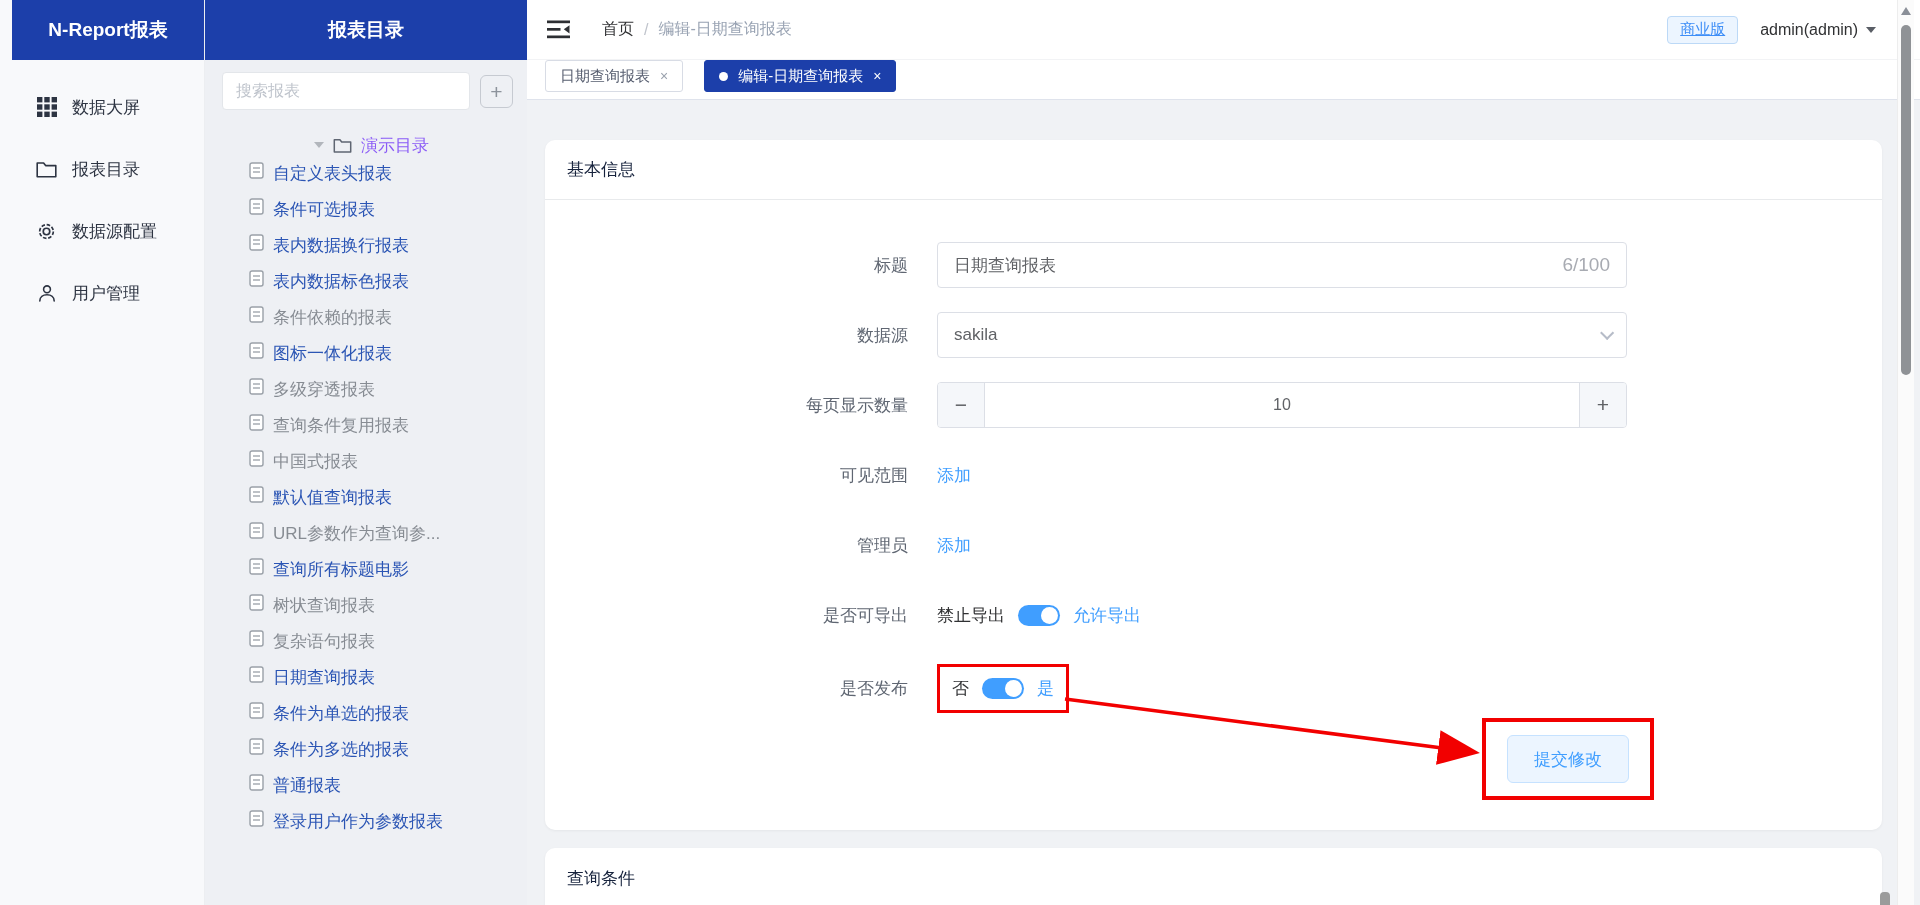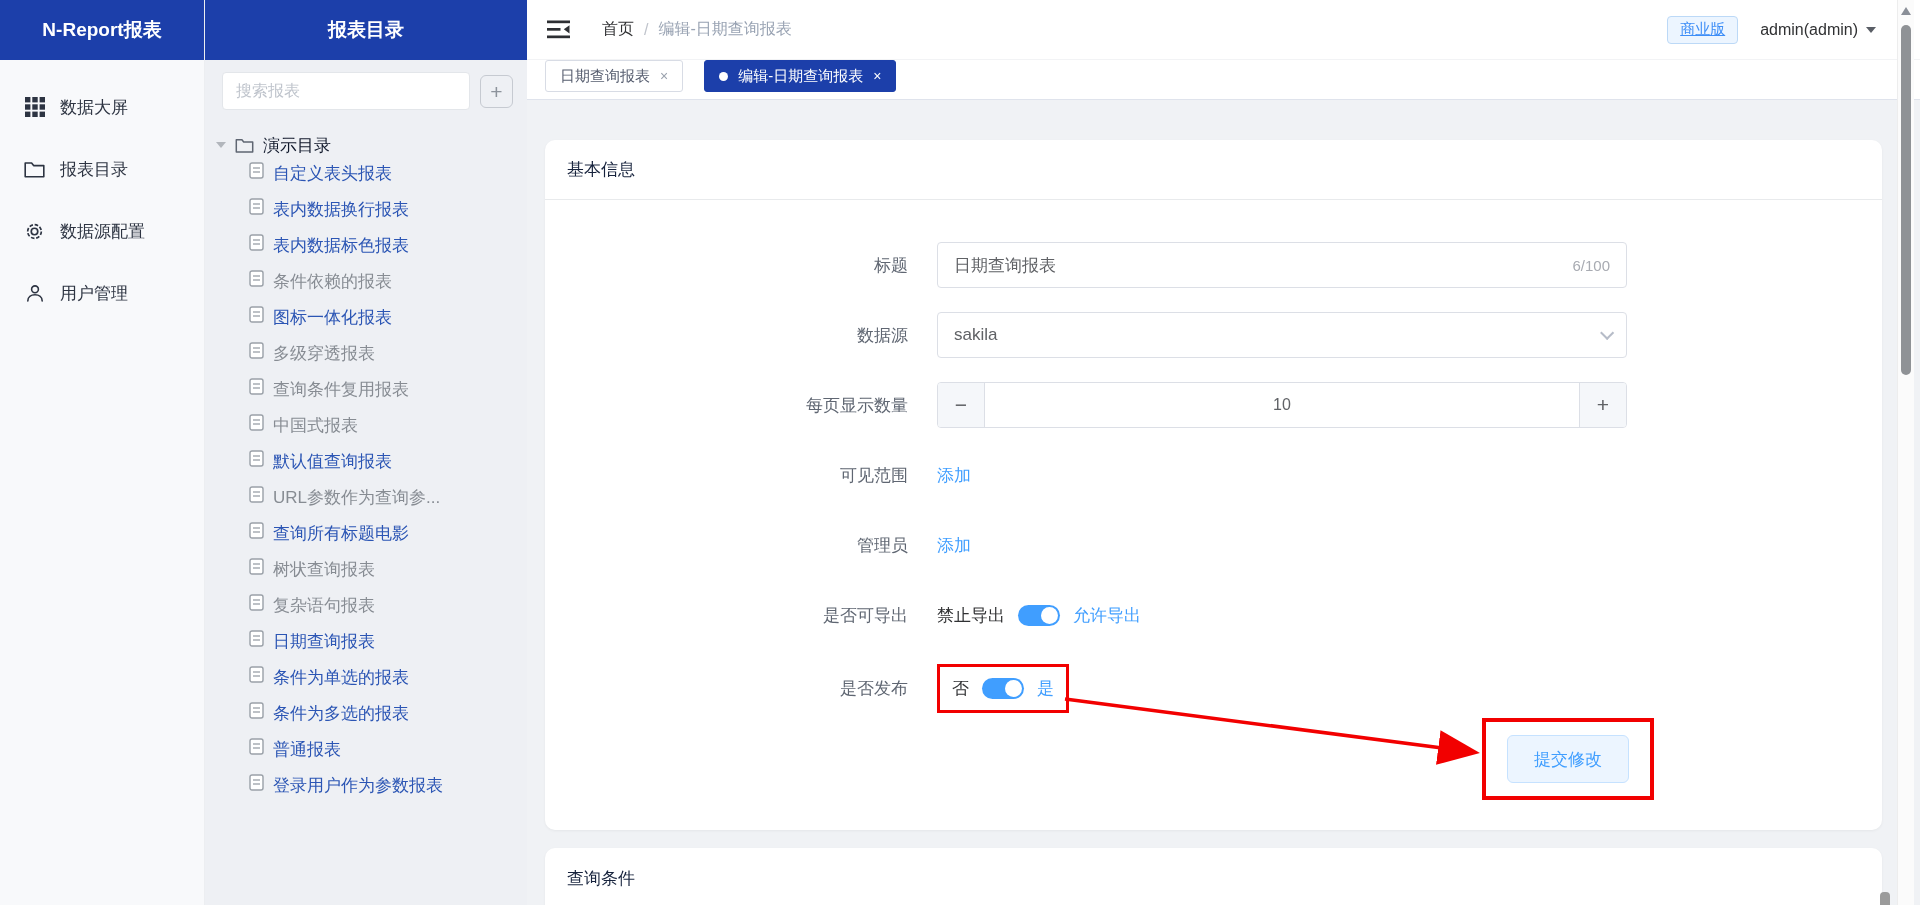--- a/index.html
+++ b/index.html
@@ -1,34 +1,34 @@
 <!DOCTYPE html>
 <html><head>
 <meta charset="utf-8">
 <style>
   * { margin:0; padding:0; box-sizing:border-box; }
   html,body { width:1920px; height:905px; overflow:hidden; }
   body { font-family:"Liberation Sans","DejaVu Sans",sans-serif; background:#f0f2f5; position:relative; color:#303133; }
 
   
-  .app-sidebar { position:absolute; left:0; top:0; width:205px; height:905px; background:#f8f9fb; border-right:1px solid #eceef1; }
+  .app-sidebar { position:absolute; left:0; top:0; width:205px; height:905px; background:#f8f9fb; border-right:1px solid #eceef1;padding-left:12px; }
   .app-sidebar .brand { height:60px; background:#1c3faa; color:#fff; display:flex; align-items:center; justify-content:center; font-size:19px; font-weight:bold; }
   .menu { padding-top:16px; }
   .menu-item { height:62px; display:flex; align-items:center; padding-left:24px; gap:15px; font-size:17px; color:#2d3442; cursor:pointer; }
   .menu-item .mi { width:21px; height:21px; display:flex; align-items:center; justify-content:center; }
 
   
   .tree-panel { position:absolute; left:205px; top:0; width:322px; height:905px; background:#eef0f4; }
   .tree-panel .panel-title { height:60px; background:#1c3faa; color:#fff; display:flex; align-items:center; justify-content:center; font-size:19px; font-weight:bold; }
   .search-row { display:flex; align-items:center; gap:10px; padding:12px 14px 0 17px; }
   .search-input { flex:1; height:38px; border:1px solid #e3e6ea; border-radius:4px; background:#fff; font-size:16px; padding:0 13px; color:#606266; outline:none; }
   .search-input::placeholder { color:#bfc4cc; }
   .add-btn { width:33px; height:33px; border:1px solid #c6cad1; border-radius:6px; background:transparent; color:#8d939c; font-size:21px; line-height:1; display:flex; align-items:center; justify-content:center; cursor:pointer; }
   .tree { margin-top:18px; font-size:17px; }
-  .tree-folder { display:flex; align-items:center; gap:9px; padding-left:11px; height:34px; color:#0f172a; cursor:pointer; }
+  .tree-folder { display:flex; align-items:center; gap:9px; padding-left:11px; height:34px; color:#8b5cf6; cursor:pointer;justify-content:center; }
   .caret-down { width:0; height:0; border-left:5px solid transparent; border-right:5px solid transparent; border-top:6px solid #b2b6bc; }
   .tree-list { list-style:none; }
   .tree-item { display:flex; align-items:flex-start; gap:9px; padding-left:44px; height:36px; cursor:pointer; }
   .tree-item.link .tree-item-label { color:#2b55b4; }
   .tree-item.muted .tree-item-label { color:#878c93; }
   .doc-icon, .folder-ic { display:flex; align-items:center; }
 
   
   .main { position:absolute; left:527px; top:0; right:0; bottom:0; }
   .topbar { height:60px; background:#fff; display:flex; align-items:center; padding:0 44px 0 20px; border-bottom:1px solid #f2f3f5; }
@@ -54,21 +54,21 @@
   .card-1 { top:40px; height:690px; }
   .card-2 { top:748px; height:160px; }
   .card-header { height:60px; display:flex; align-items:center; padding-left:22px; font-size:17px; font-weight:500; color:#17233d; border-bottom:1px solid #e8eaec; }
   .card-2 .card-header { border-bottom:none; }
 
   .form { padding-top:42px; position:relative; }
   .frow { display:flex; align-items:center; min-height:46px; margin-bottom:24px; }
   .flabel { width:363px; text-align:right; margin-right:29px; font-size:17px; color:#5f6672; flex:none; }
   .fctrl { width:690px; display:flex; align-items:center; }
   .text-input { width:100%; height:46px; border:1px solid #dcdfe6; border-radius:4px; background:#fff; display:flex; align-items:center; justify-content:space-between; padding:0 16px; font-size:17px; color:#606266; }
-  .counter { font-size:15px; color:#a8abb2; }
+  .counter { font-size:19px; color:#a8abb2; }
   .chev { width:10px; height:10px; border-right:2px solid #b6bcc8; border-bottom:2px solid #b6bcc8; transform:rotate(45deg) translateY(-3px); }
   .stepper { width:100%; height:46px; border:1px solid #dcdfe6; border-radius:4px; display:flex; overflow:hidden; background:#fff; }
   .step-btn { width:47px; flex:none; background:#f5f7fa; color:#606266; font-size:21px; display:flex; align-items:center; justify-content:center; cursor:pointer; }
   .step-btn.minus { border-right:1px solid #dcdfe6; }
   .step-btn.plus { border-left:1px solid #dcdfe6; }
   .step-val { flex:1; display:flex; align-items:center; justify-content:center; font-size:16px; color:#606266; }
   .link { color:#409eff; font-size:17px; cursor:pointer; }
   .toggle-row { display:flex; align-items:center; gap:13px; }
   .switch { width:42px; height:21px; border-radius:11px; background:#409eff; position:relative; cursor:pointer; flex:none; }
   .switch::after { content:""; position:absolute; right:2px; top:2px; width:17px; height:17px; border-radius:50%; background:#fff; }
@@ -161,20 +161,30 @@
           <span class="doc-icon">
             <svg width="15" height="17" viewBox="0 0 15 17">
               <rect x="1" y="1" width="13" height="15" rx="2" fill="#fff" stroke="#9aa0a8" stroke-width="1.4"></rect>
               <line x1="4" y1="6" x2="11" y2="6" stroke="#9aa0a8" stroke-width="1.3"></line>
               <line x1="4" y1="10" x2="11" y2="10" stroke="#9aa0a8" stroke-width="1.3"></line>
             </svg>
           </span>
           <span class="tree-item-label">自定义表头报表</span>
         </li>
 
+        <li class="tree-item link">
+          <span class="doc-icon">
+            <svg width="15" height="17" viewBox="0 0 15 17">
+              <rect x="1" y="1" width="13" height="15" rx="2" fill="#fff" stroke="#9aa0a8" stroke-width="1.4"></rect>
+              <line x1="4" y1="6" x2="11" y2="6" stroke="#9aa0a8" stroke-width="1.3"></line>
+              <line x1="4" y1="10" x2="11" y2="10" stroke="#9aa0a8" stroke-width="1.3"></line>
+            </svg>
+          </span>
+          <span class="tree-item-label">条件可选报表</span>
+        </li>
 
         <li class="tree-item link">
           <span class="doc-icon">
             <svg width="15" height="17" viewBox="0 0 15 17">
               <rect x="1" y="1" width="13" height="15" rx="2" fill="#fff" stroke="#9aa0a8" stroke-width="1.4"></rect>
               <line x1="4" y1="6" x2="11" y2="6" stroke="#9aa0a8" stroke-width="1.3"></line>
               <line x1="4" y1="10" x2="11" y2="10" stroke="#9aa0a8" stroke-width="1.3"></line>
             </svg>
           </span>
           <span class="tree-item-label">表内数据换行报表</span>

